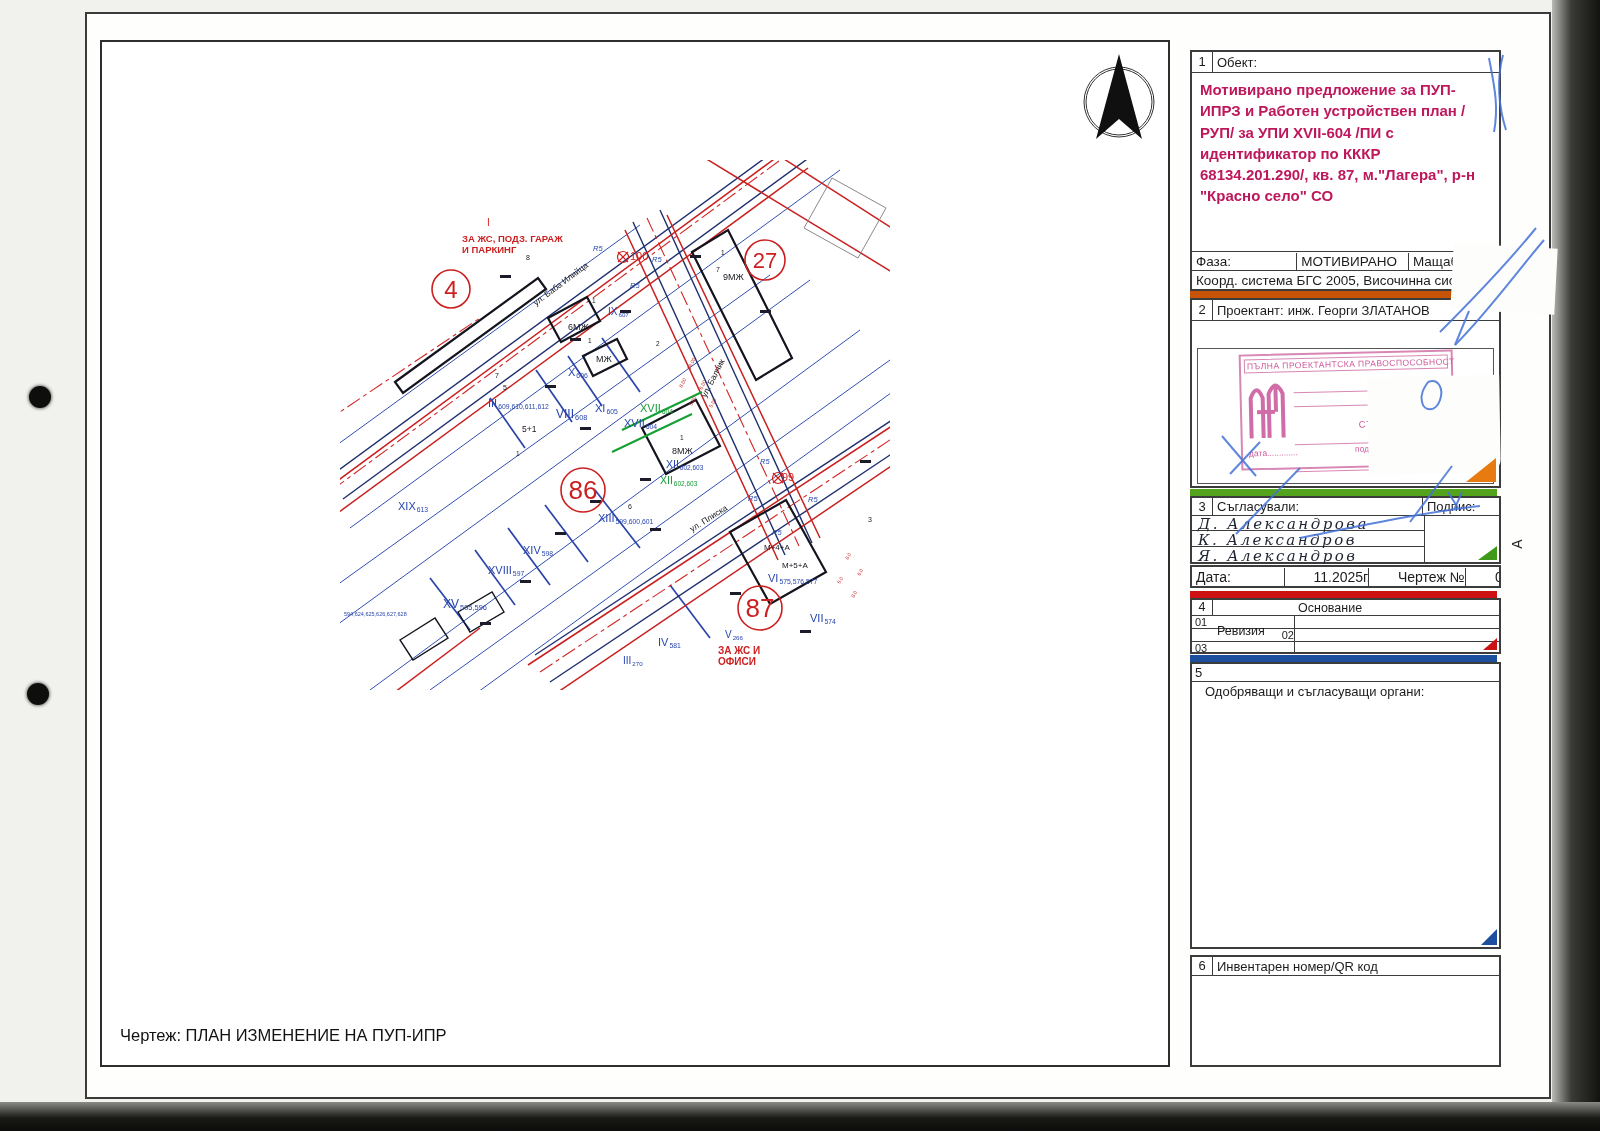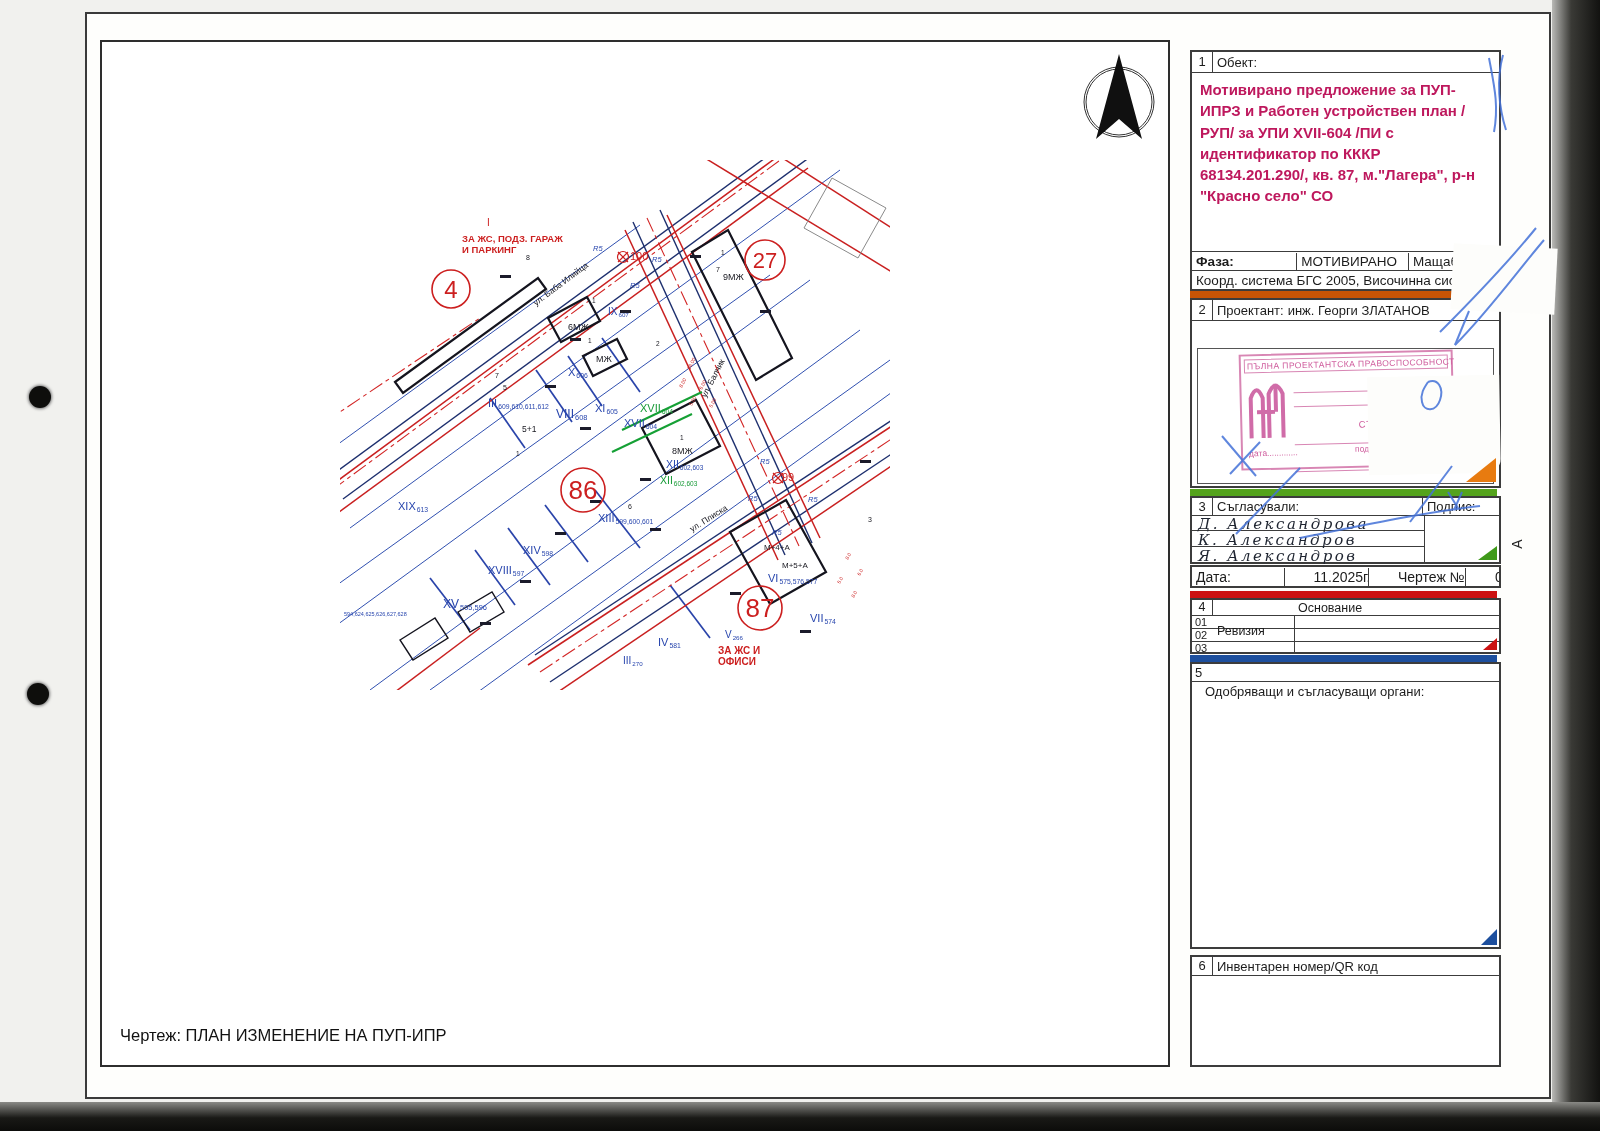--- a/index.html
+++ b/index.html
@@ -229,21 +229,21 @@
       </g>
 </svg>
 
 <div class="abs box" style="left:1190px;top:50px;width:307px;height:237px;">
   <div class="hdr">
     <div class="num">1</div>
     <div class="lbl">Обект:</div>
   </div>
   <div style="padding:6px 8px;font-size:15px;line-height:1.42;color:#be185d;font-weight:bold;">Мотивирано предложение за ПУП-ИПРЗ и Работен устройствен план /РУП/ за УПИ XVII-604 /ПИ с идентификатор по КККР 68134.201.290/, кв. 87, м."Лагера", р-н "Красно село" СО</div>
   <div class="cellrow" style="position:absolute;left:0;bottom:18px;width:100%;height:19px;border-top:1.5px solid #3c3c3c;">
-    <div style="width:108px;border-right:1.5px solid #3c3c3c;font-weight:bold;">Фаза:</div>
+    <div style="width:108px;border-right:1.5px solid #3c3c3c;">Фаза:</div>
     <div style="width:115px;border-right:1.5px solid #3c3c3c;">МОТИВИРАНО</div>
     <div style="width:82px;border-right:1.5px solid #3c3c3c;">Мащаб:</div>
     <div style="flex:1;text-align:center;">1000</div>
   </div>
   <div class="cellrow" style="position:absolute;left:0;bottom:0;width:100%;height:18px;border-top:1.5px solid #3c3c3c;">
     <div>Коорд. система БГС 2005, Височинна система Ба</div>
   </div>
 </div>
 
 <div class="abs bar" style="left:1190px;top:291px;width:307px;background:#c75406;"></div>
@@ -307,21 +307,21 @@
 <div class="abs box" style="left:1190px;top:598px;width:307px;height:52px;">
   <div class="hdr" style="height:15px;font-size:12.5px;">
     <div class="num" style="line-height:15px;">4</div>
     <div class="lbl" style="width:76px;border-right:1.5px solid #3c3c3c;align-self:stretch;line-height:15px;margin-top:24px;">Ревизия</div>
     <div class="lbl">Основание</div>
   </div>
   <div style="display:flex;height:12px;border-bottom:1px solid #3c3c3c;font-size:11px;">
         <div style="width:99px;border-right:1.5px solid #3c3c3c;padding-left:3px;">01</div>
       </div>
   <div style="display:flex;height:12px;border-bottom:1px solid #3c3c3c;font-size:11px;">
-        <div style="width:99px;border-right:1.5px solid #3c3c3c;padding-left:3px;">02</div>
+        <div style="width:99px;border-right:1.5px solid #3c3c3c;padding-left:3px;text-align:right;">02</div>
       </div>
   <div style="display:flex;height:12px;font-size:11px;">
         <div style="width:99px;border-right:1.5px solid #3c3c3c;padding-left:3px;">03</div>
       </div>
 </div>
 <div class="abs tri" style="left:1483px;top:638px;width:14px;height:12px;background:#cc1212;clip-path:polygon(100% 0,100% 100%,0 100%);"></div>
 
 <div class="abs bar" style="left:1190px;top:655px;width:307px;background:#1d4f9e;"></div>
 <div class="abs box" style="left:1190px;top:662px;width:307px;height:283px;">
   <div class="hdr" style="height:17px;">

